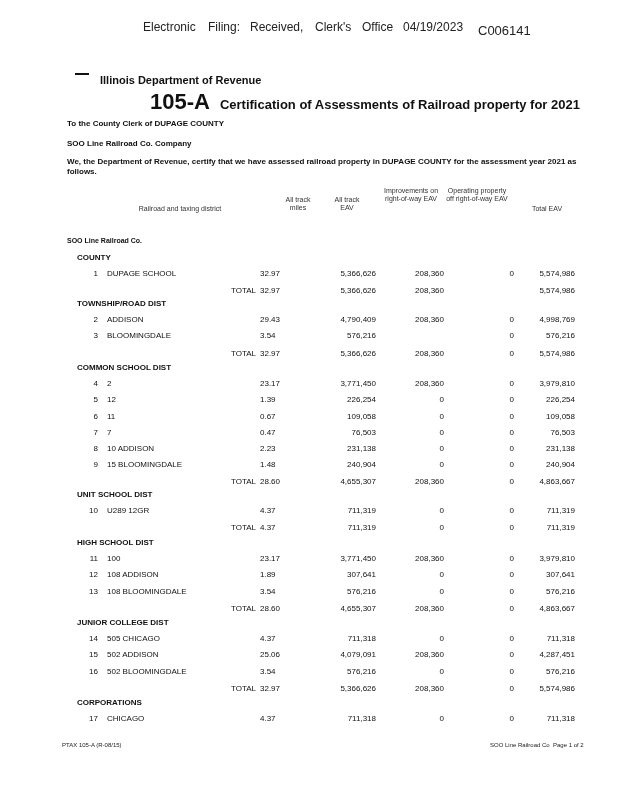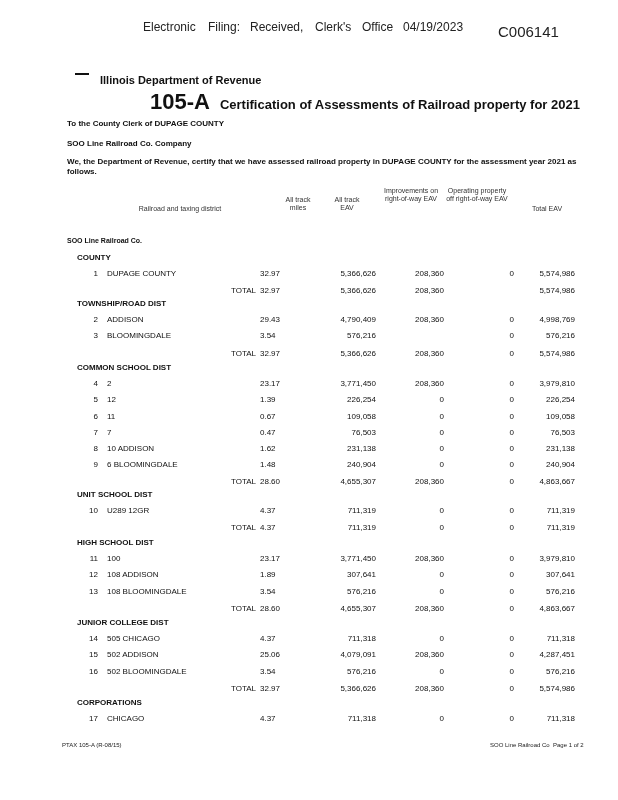--- a/index.html
+++ b/index.html
@@ -31,21 +31,21 @@
 </head>
 <body>
 
 <div class="stamp">
   <span style="left:143px">Electronic</span>
   <span style="left:208px">Filing:</span>
   <span style="left:250px">Received,</span>
   <span style="left:315px">Clerk's</span>
   <span style="left:362px">Office</span>
   <span style="left:403px">04/19/2023</span>
-  <span style="left:498px; font-size:15px; top:3px">C006141</span>
+  <span style="left:478px; font-size:13px; top:3px">C006141</span>
 </div>
 
 <div class="mark"></div>
 <div class="dept">Illinois Department of Revenue</div>
 <div class="title">
   <span class="num">105-A</span><span>Certification of Assessments of Railroad property for 2021</span>
 </div>
 
 <div class="line" style="top:119px">To the County Clerk of  DUPAGE COUNTY</div>
 <div class="line" style="top:139px">SOO Line Railroad Co. Company</div>
@@ -60,21 +60,21 @@
 
 <div id="table">
   <div class="row" style="top:237px">
     <span class="c-co" style="font-size:7px">SOO Line Railroad Co.</span>
   </div>
 <div class="row" style="top: 253px;">
       <span class="c-sec">COUNTY</span>
     </div>
     <div class="row" style="top: 269.2px;">
       <span class="c-no">1</span>
-      <span class="c-name">DUPAGE COUNTY</span>
+      <span class="c-name">DUPAGE SCHOOL</span>
       <span class="c-mi">32.97</span>
       <span class="c-eav">5,366,626</span>
       <span class="c-imp">208,360</span>
       <span class="c-op">0</span>
       <span class="c-tev">5,574,986</span>
     </div>
     <div class="row" style="top: 286.4px;">
       <span class="c-tot">TOTAL</span>
       <span class="c-mi">32.97</span>
       <span class="c-eav">5,366,626</span>
@@ -146,29 +146,29 @@
       <span class="c-name">7</span>
       <span class="c-mi">0.47</span>
       <span class="c-eav">76,503</span>
       <span class="c-imp">0</span>
       <span class="c-op">0</span>
       <span class="c-tev">76,503</span>
     </div>
     <div class="row" style="top: 444px;">
       <span class="c-no">8</span>
       <span class="c-name">10 ADDISON</span>
-      <span class="c-mi">1.62</span>
+      <span class="c-mi">2.23</span>
       <span class="c-eav">231,138</span>
       <span class="c-imp">0</span>
       <span class="c-op">0</span>
       <span class="c-tev">231,138</span>
     </div>
     <div class="row" style="top: 460.2px;">
       <span class="c-no">9</span>
-      <span class="c-name">6 BLOOMINGDALE</span>
+      <span class="c-name">15 BLOOMINGDALE</span>
       <span class="c-mi">1.48</span>
       <span class="c-eav">240,904</span>
       <span class="c-imp">0</span>
       <span class="c-op">0</span>
       <span class="c-tev">240,904</span>
     </div>
     <div class="row" style="top: 477.4px;">
       <span class="c-tot">TOTAL</span>
       <span class="c-mi">28.60</span>
       <span class="c-eav">4,655,307</span>

